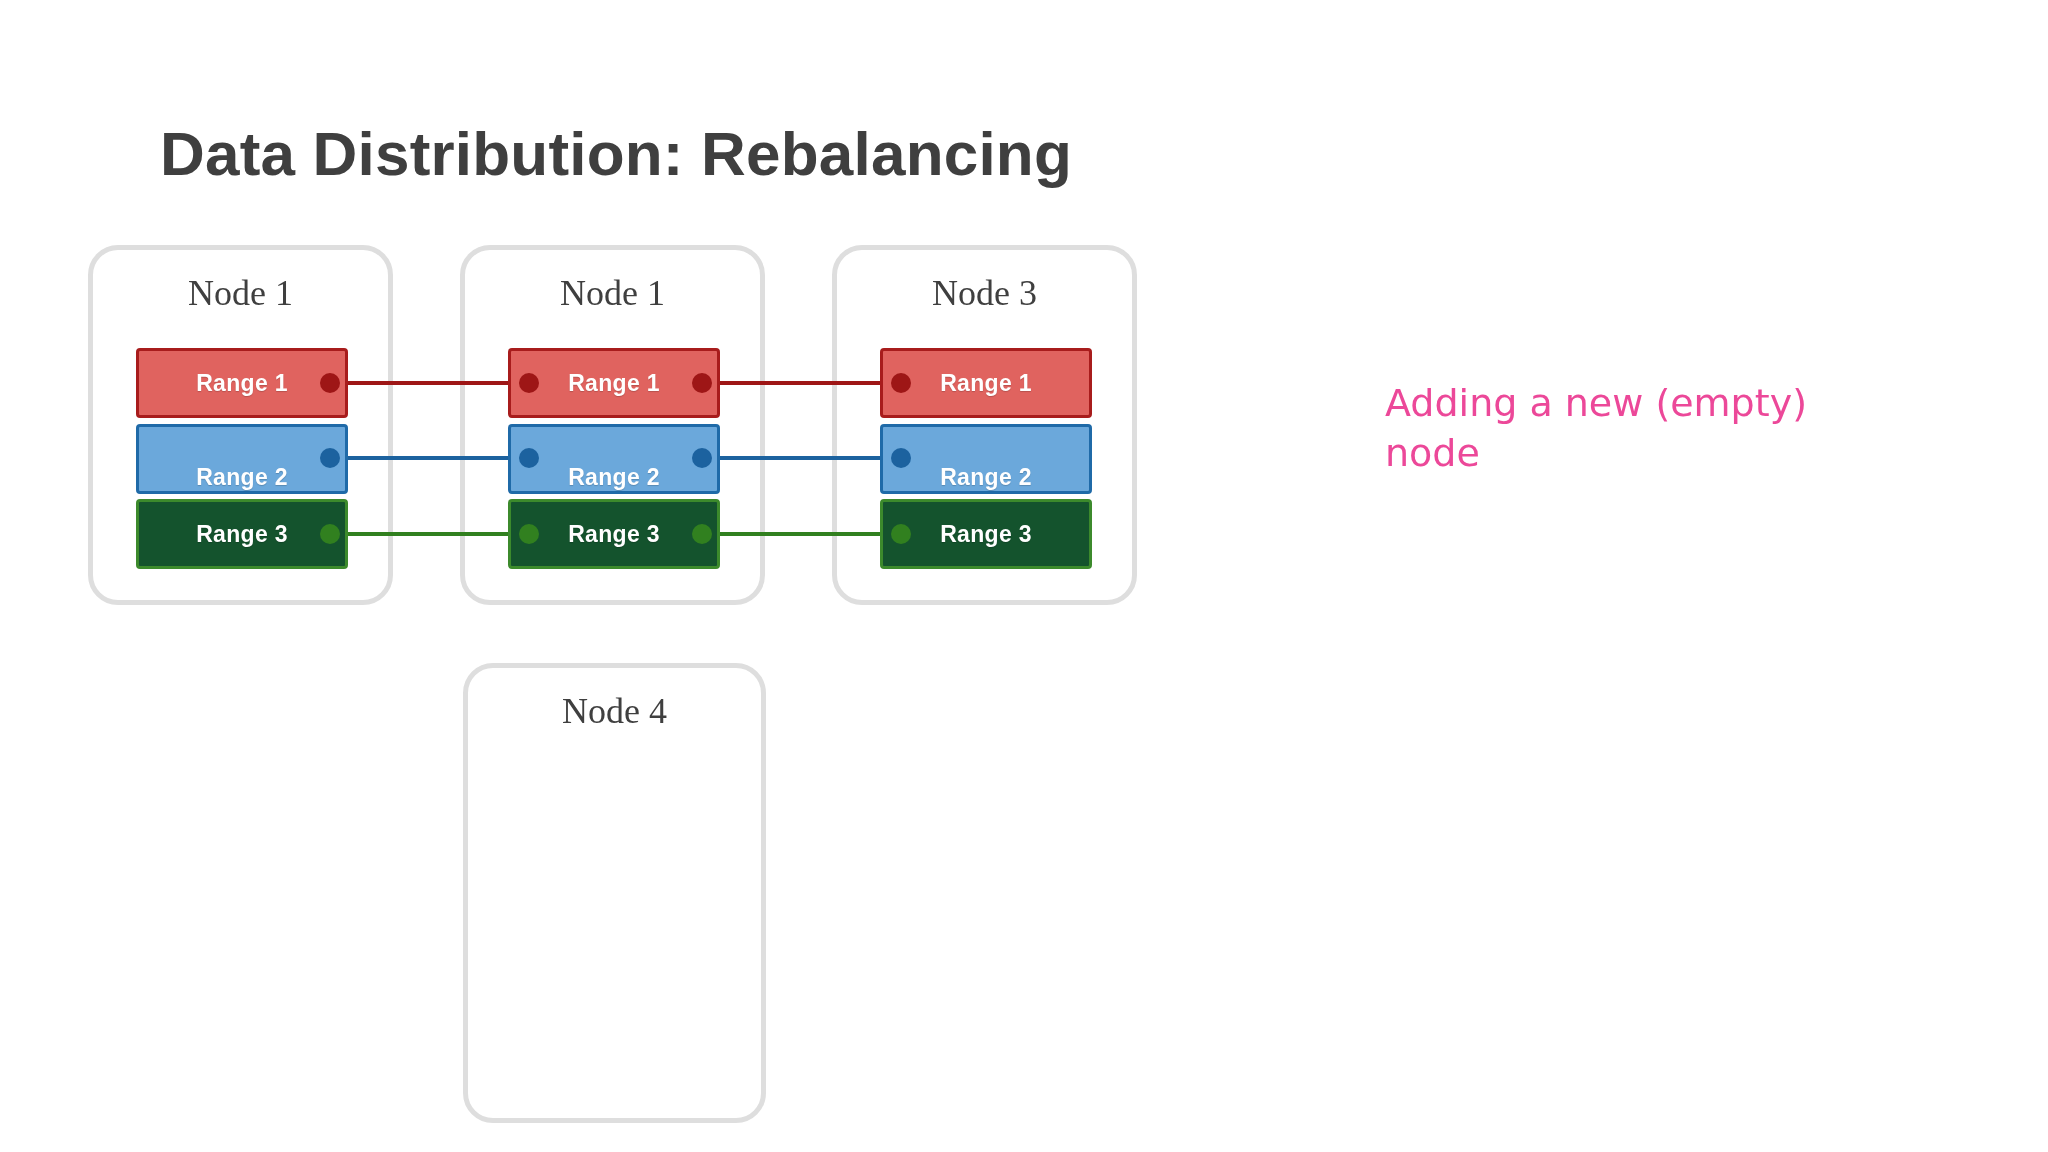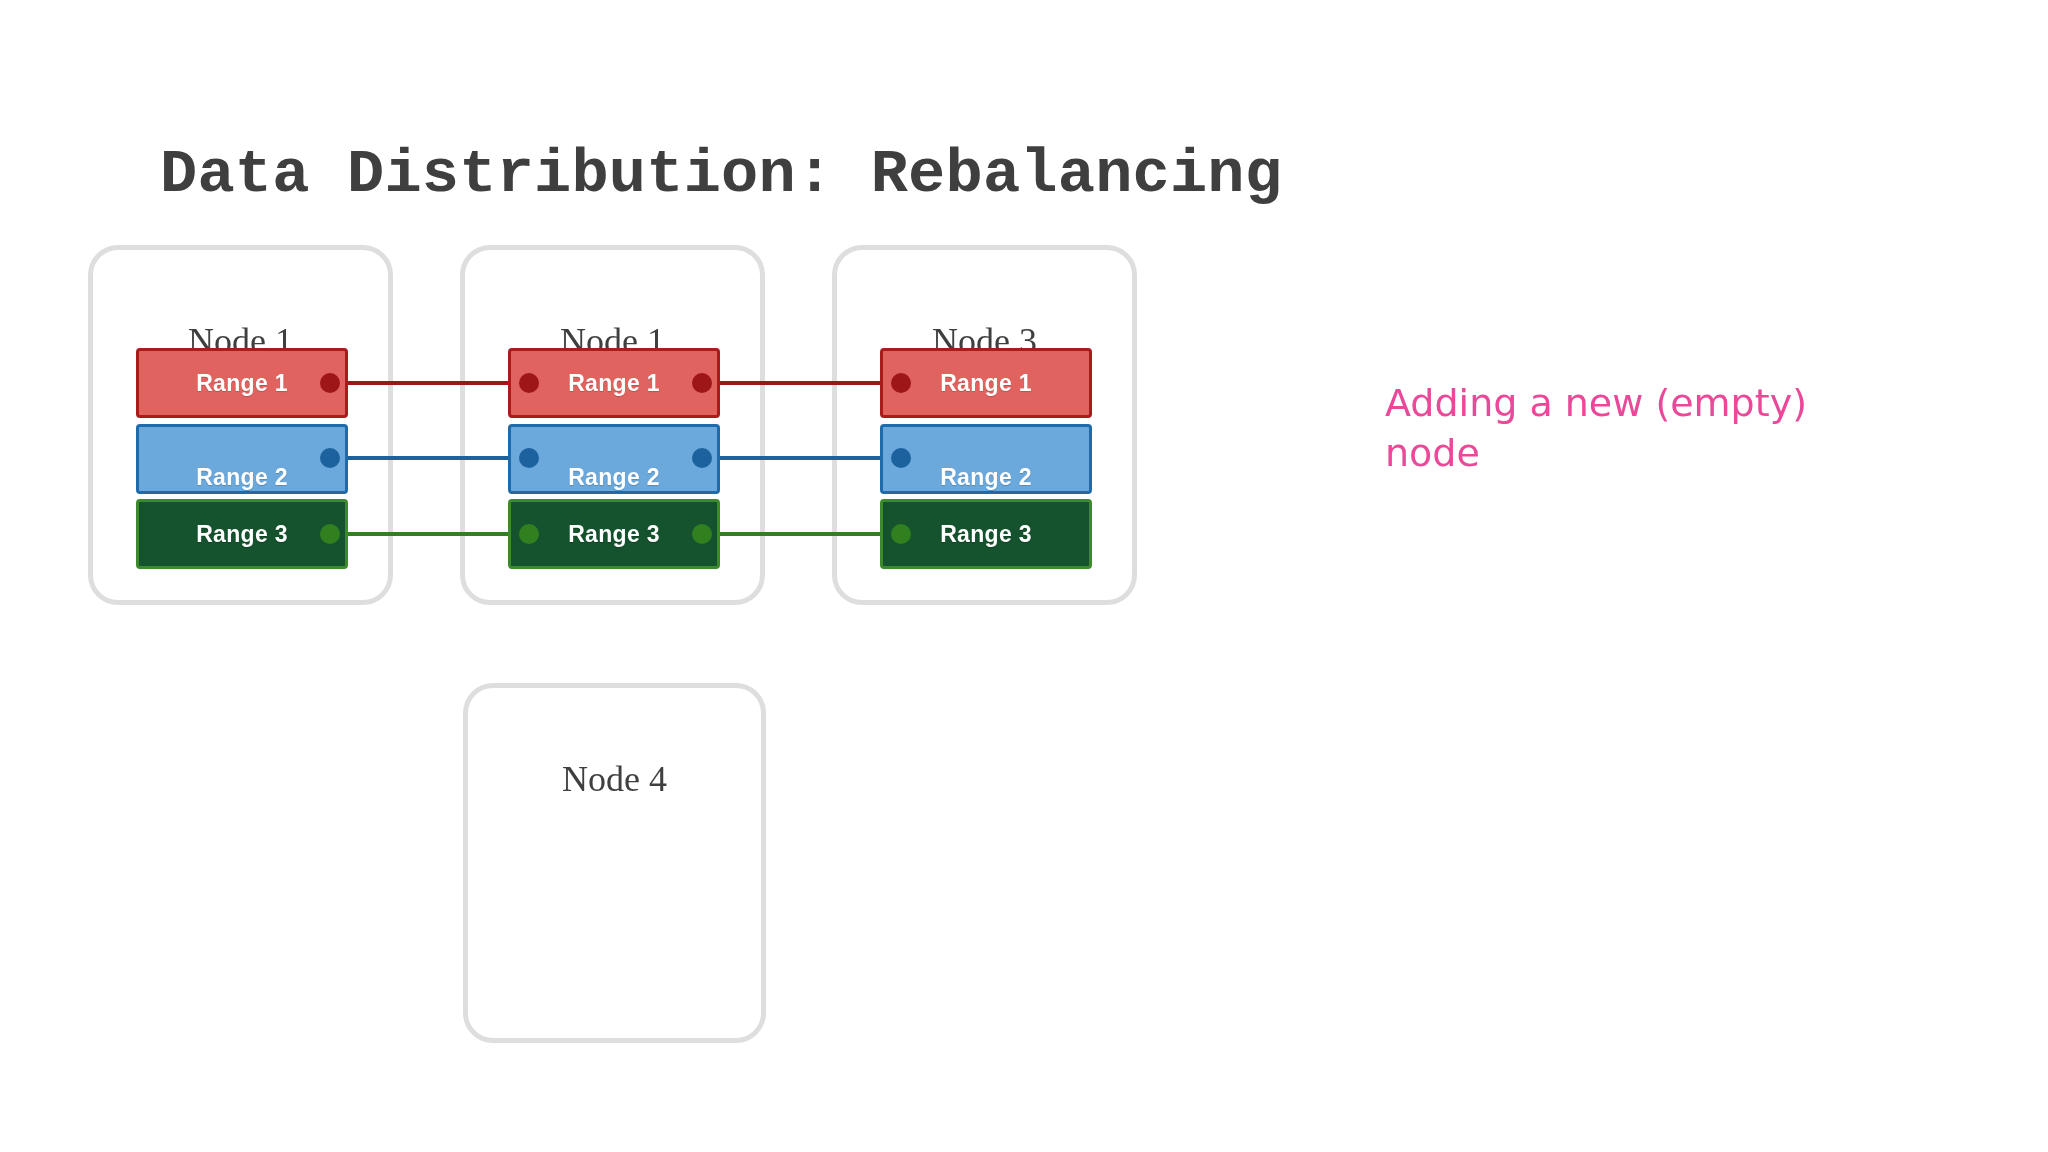--- a/index.html
+++ b/index.html
@@ -10,27 +10,26 @@
     font-family:"Liberation Sans", sans-serif;
     overflow:hidden;
     position:relative;
   }
   .slide{position:absolute;inset:0;background:#ffffff;}
 
   
   .slide-title{
     position:absolute;
     left:160px; top:118px;
-    font-family:Liberation Mono, monospace;
+    font-family:Liberation Sans, sans-serif;
     font-size:62px;
     font-weight:700;
     color:#3f3f3f;
     letter-spacing:0.2px;
     white-space:nowrap;
-    margin-top:21px;
   }
 
   
   .diagram{
     position:absolute;
     left:0; top:0; width:2048px; height:1152px;
   }
 
   
   .node-box{
@@ -41,21 +40,20 @@
     border-radius:30px;
   }
   .node-title{
     position:absolute;
     top:22px; left:0; right:0;
     text-align:center;
     font-family:"Liberation Serif", serif;
     font-size:36px;
     color:#3f3f3f;
     white-space:nowrap;
-    margin-top:48px;
   }
 
   
   .range-pill{
     position:absolute;
     box-sizing:border-box;
     border-radius:4px;
     display:flex;
     align-items:center;
     justify-content:center;
@@ -115,21 +113,21 @@
     </div>
 
     <div class="node-box" style="left:460px; top:245px; width:305px; height:360px;">
       <div class="node-title">Node 1</div>
     </div>
 
     <div class="node-box" style="left:832px; top:245px; width:305px; height:360px;">
       <div class="node-title">Node 3</div>
     </div>
 
-    <div class="node-box" style="left:463px; top:683px; width:303px; height:360px;">
+    <div class="node-box" style="left:463px; top:663px; width:303px; height:460px;">
       <div class="node-title">Node 4</div>
     </div>
 
     <div class="conn-line c-r1" style="left:330px; top:381px; width:200px;"></div>
     <div class="conn-line c-r1" style="left:700px; top:381px; width:202px;"></div>
 
     <div class="conn-line c-r2" style="left:330px; top:456px; width:200px;"></div>
     <div class="conn-line c-r2" style="left:700px; top:456px; width:202px;"></div>
 
     <div class="conn-line c-r3" style="left:330px; top:532px; width:200px;"></div>

